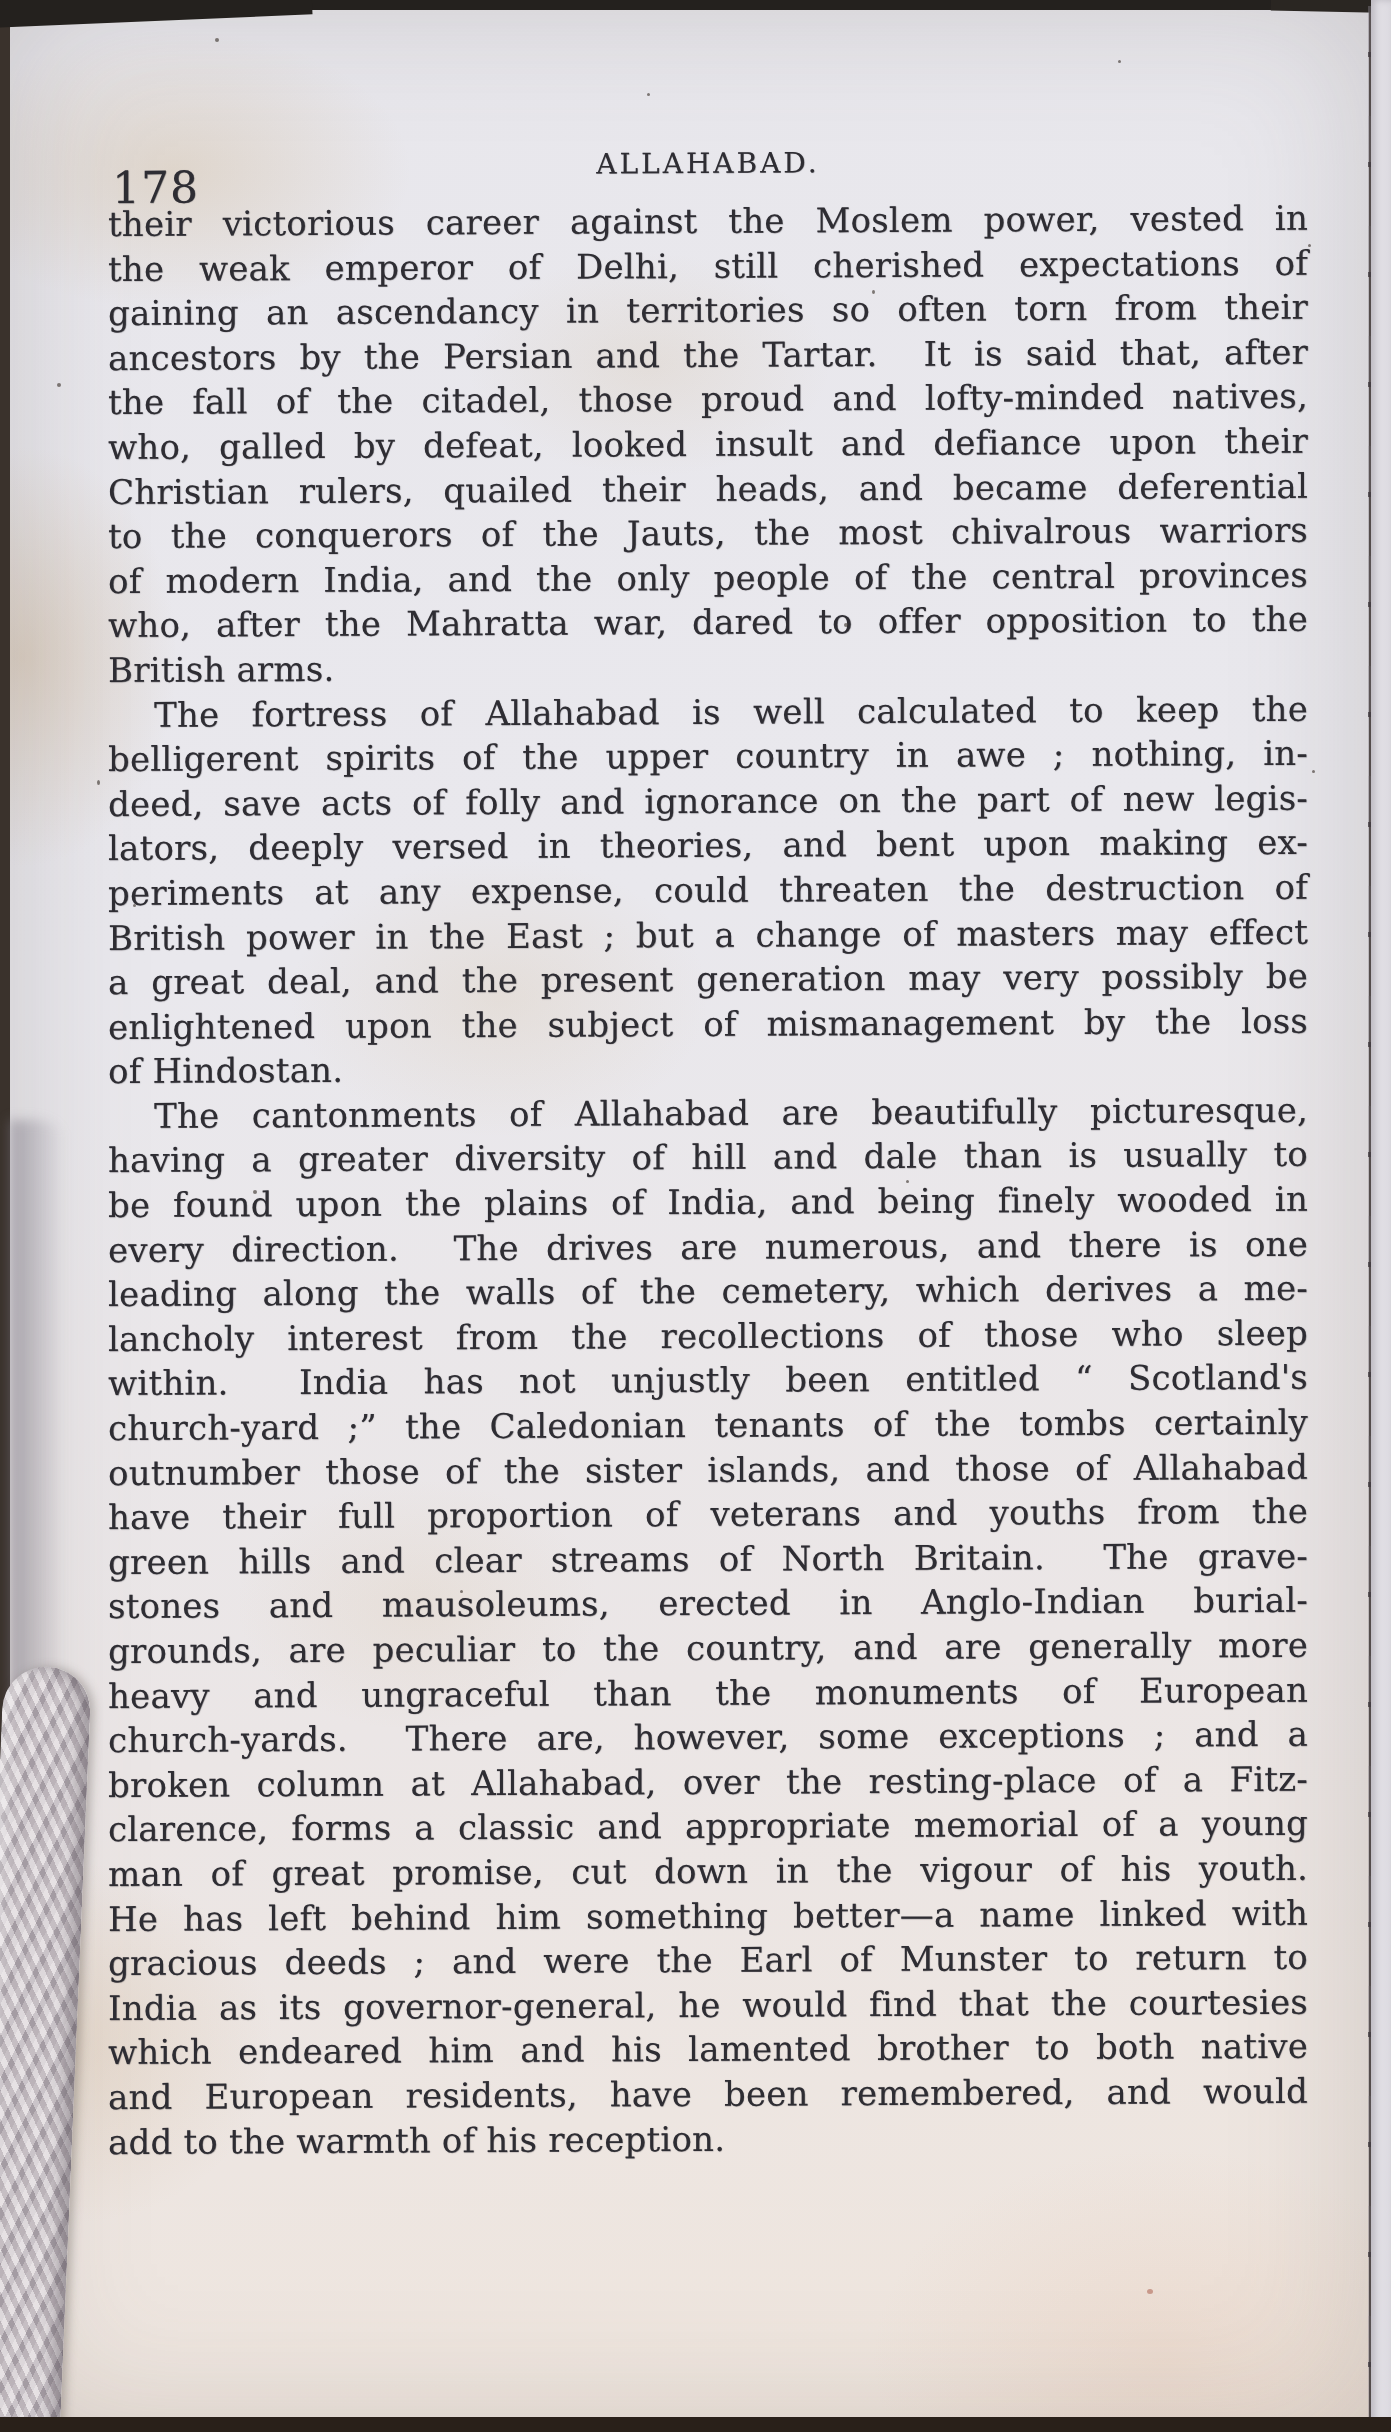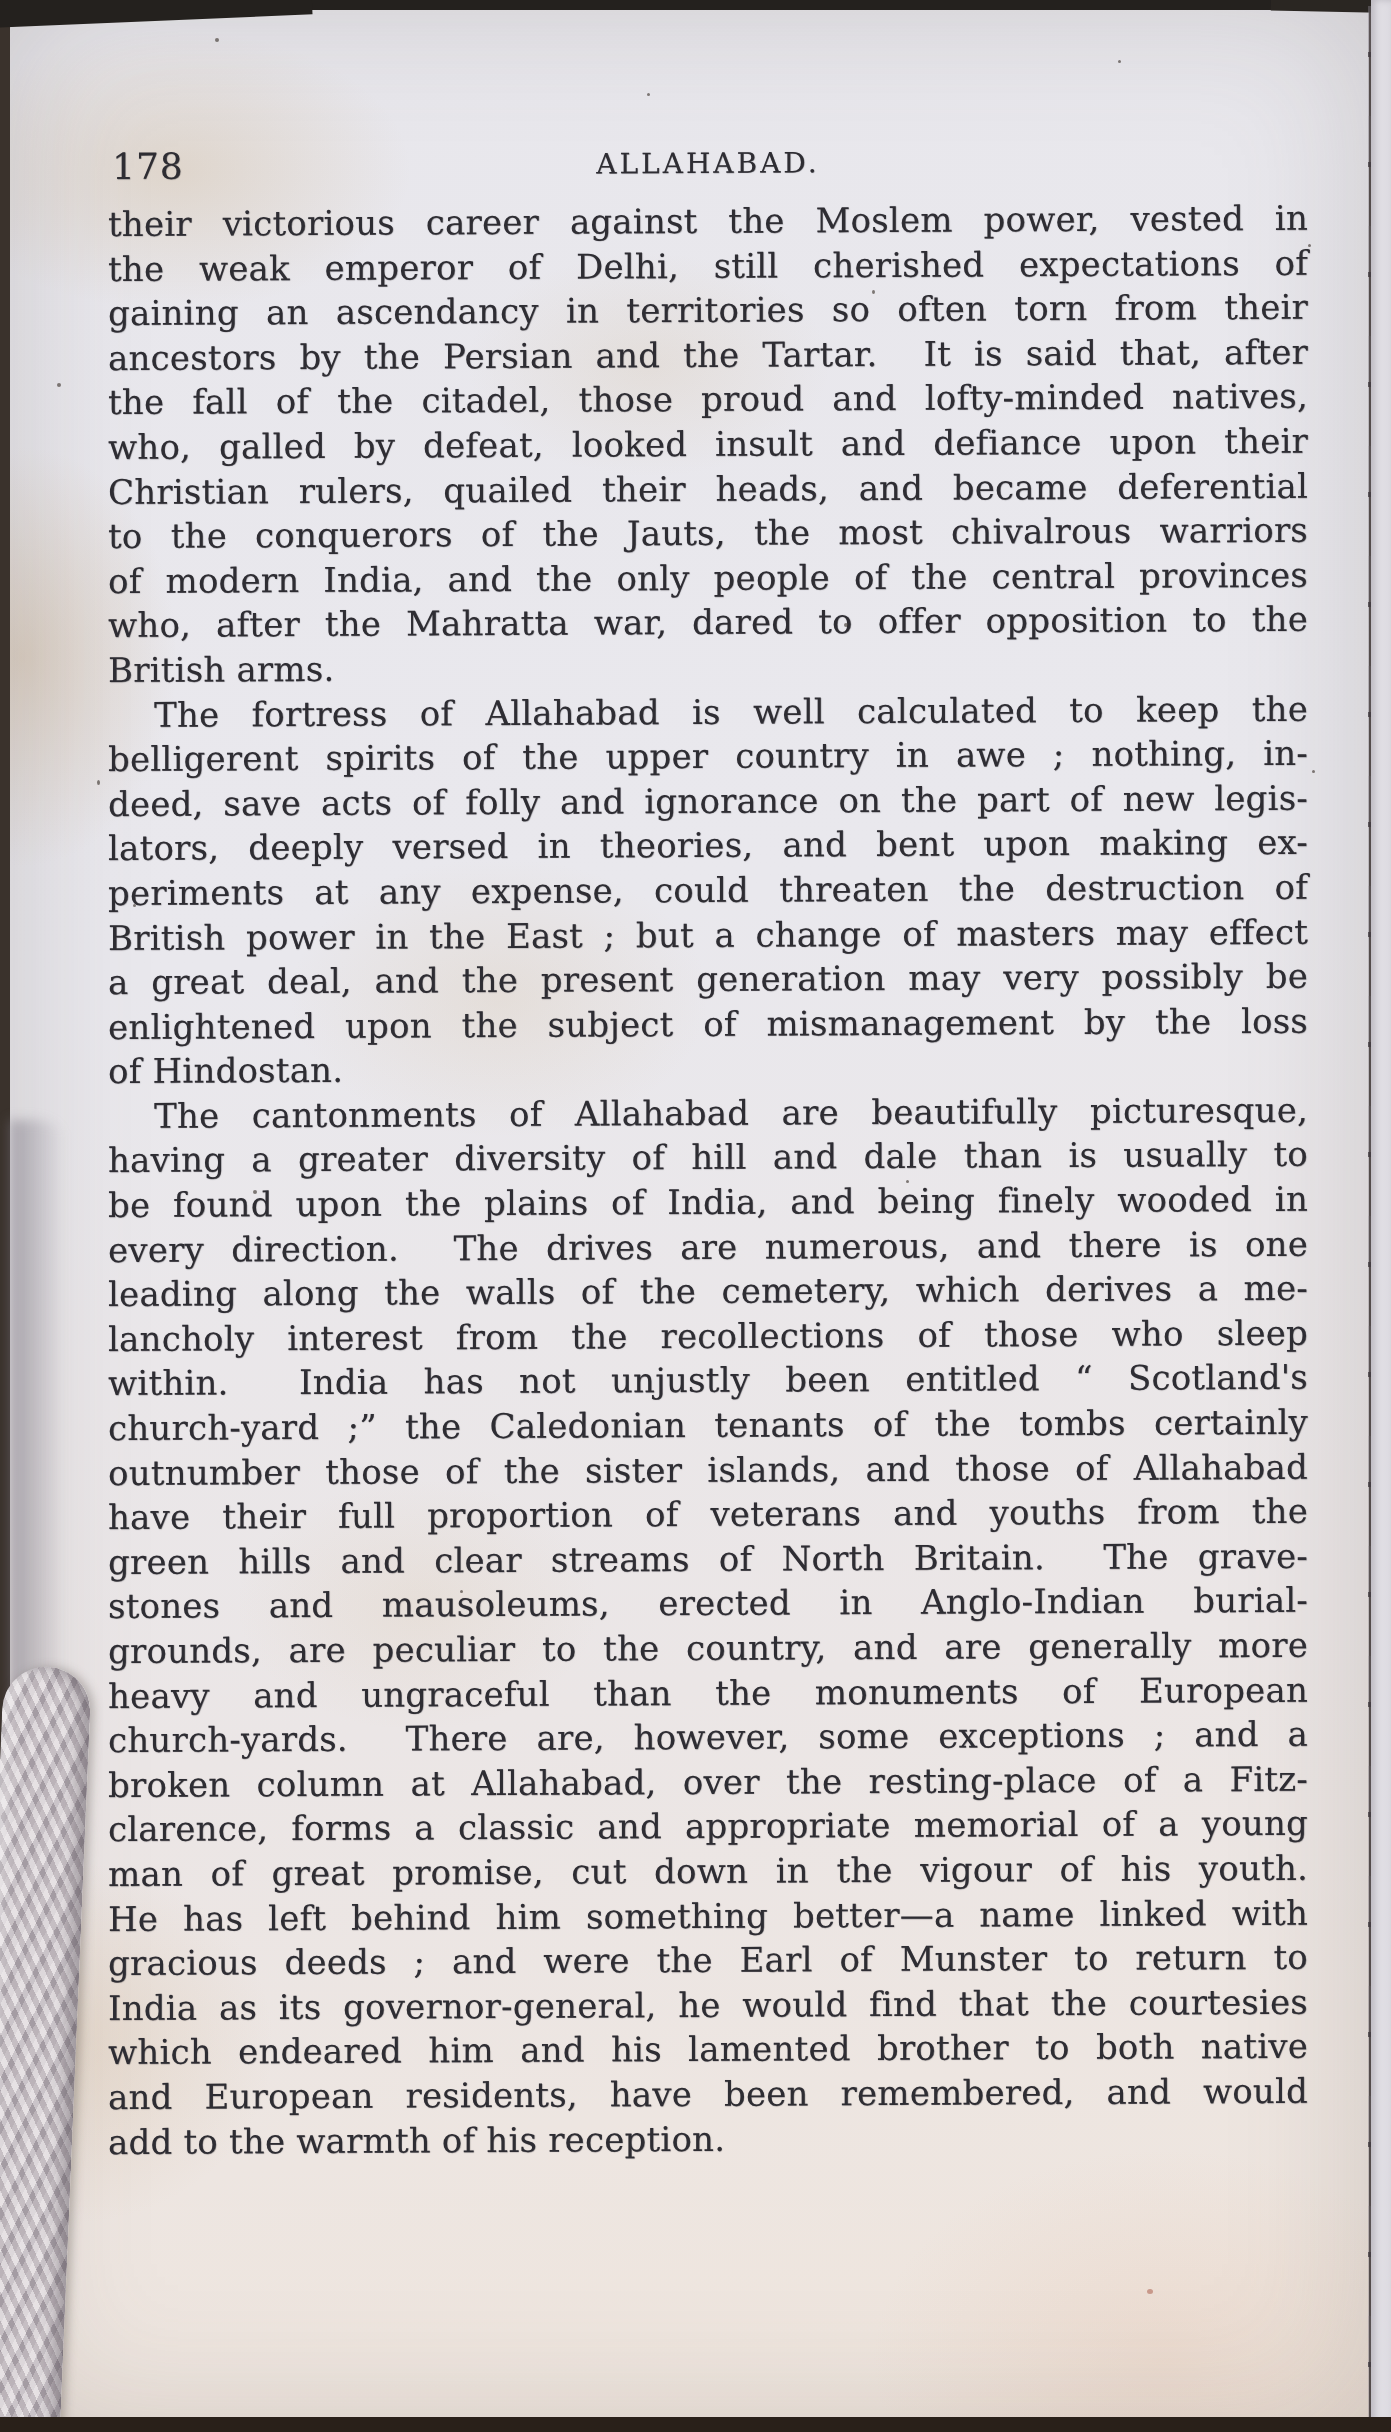--- a/index.html
+++ b/index.html
@@ -65,22 +65,22 @@
   
   .content{
     position:absolute;left:98px;top:0;width:1200px;
     transform:skewY(-0.3deg);transform-origin:left top;
     color:#2e2d33;
   }
   .page-header{
     position:relative;margin-top:146px;height:48px;
   }
   .page-number{
-    position:absolute;left:4px;top:0;
-    font-size:36px;letter-spacing:1px;
+    position:absolute;left:4px;top:16px;
+    font-size:44px;letter-spacing:1px;
     text-shadow:0.4px 0.4px 0.7px rgba(35,34,40,.55);
   }
   .running-head{
     position:absolute;left:0;right:0;top:4px;text-align:center;
     font-size:28px;letter-spacing:3px;
     text-shadow:0.4px 0.4px 0.7px rgba(35,34,40,.55);
   }
   .page-text{margin-top:8px;}
   .line{
     font-size:34px;line-height:44.6px;

